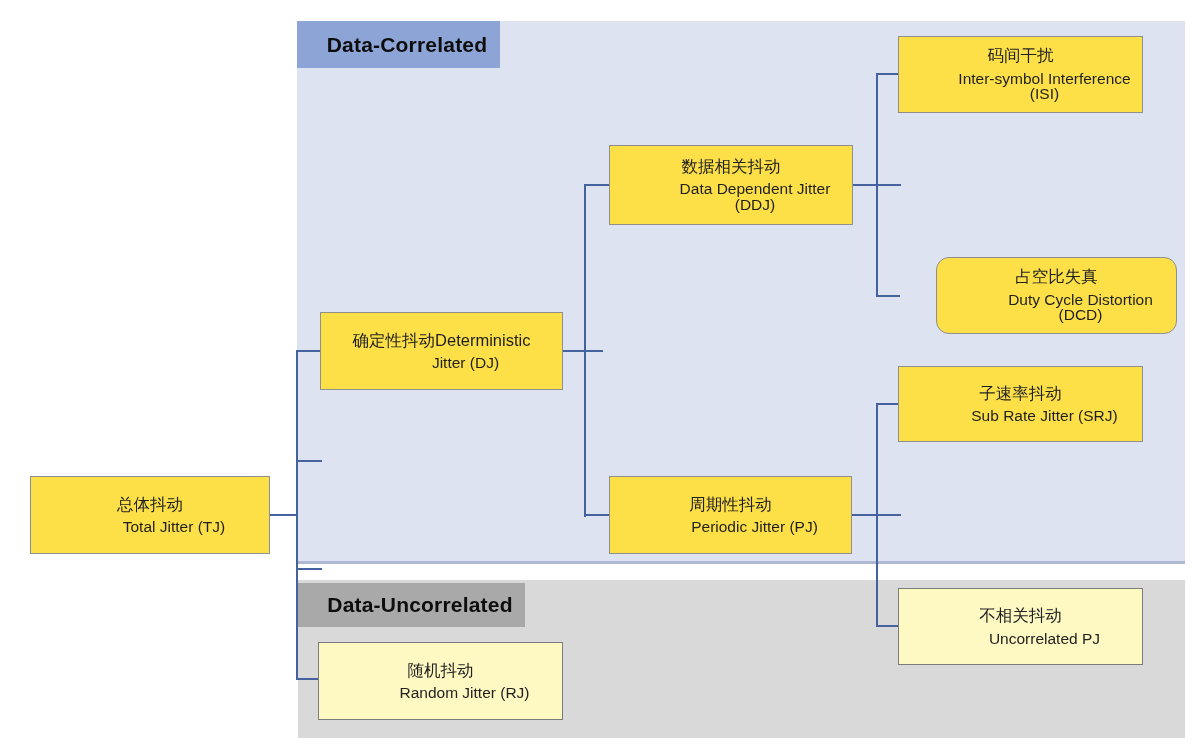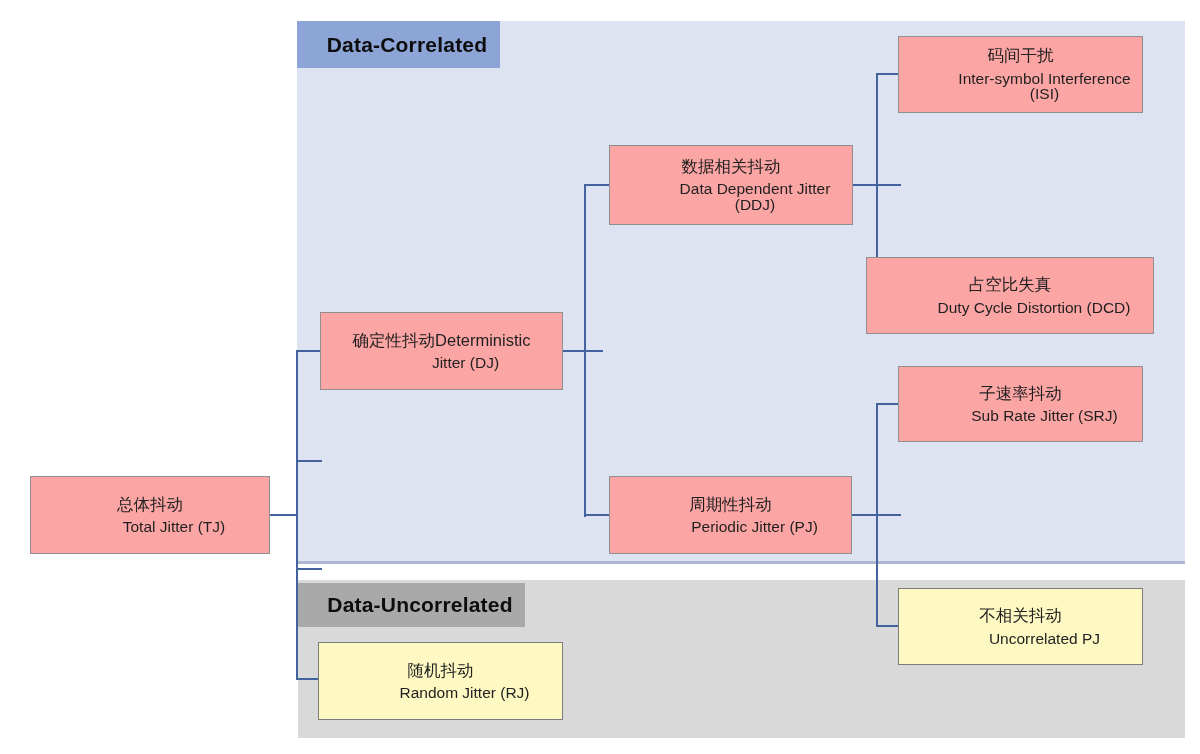--- a/index.html
+++ b/index.html
@@ -25,41 +25,41 @@
     display:flex;align-items:center;
     padding-left:17px;box-sizing:border-box;
     font-weight:bold;font-size:21px;color:#0d0d0d;
     letter-spacing:0.2px;
     justify-content:center;
   }
   .label-corr{left:297px;top:21px;width:203px;height:47px;background:#8da4d6;}
   .label-uncorr{left:298px;top:583px;width:227px;height:44px;background:#a9a9a9;}
   .node{
     position:absolute;
-    background:#fca5a5;
+    background:#fde047;
     border:1.5px solid #8f8f8f;
     box-sizing:border-box;
     display:flex;flex-direction:column;
     align-items:center;justify-content:center;
     text-align:center;
     gap:7px;
     color:#1f1f1f;
   }
   .node .zh{font-size:16.5px;line-height:1;}
   .node .en{font-size:15.5px;line-height:1;padding-left:48px;}
   .node-dark{background:#fef9c3;border-color:#7c7c7c;color:#222222;}
   .line{position:absolute;background:#44639e;}
   .h{height:2px;}
   .v{width:2px;}
   
   .n-tj {left:30px; top:476px;width:240px;height:78px;}
   .n-dj {left:320px;top:312px;width:243px;height:78px;}
   .n-ddj{left:609px;top:145px;width:244px;height:80px;}
   .n-isi{left:898px;top:36px; width:245px;height:77px;}
-  .n-dcd{left:866px;top:257px;width:288px;height:77px;}
+  .n-dcd{left:936px;top:257px;width:241px;height:77px;border-radius:13px;}
   .n-srj{left:898px;top:366px;width:245px;height:76px;}
   .n-pj {left:609px;top:476px;width:243px;height:78px;}
   .n-upj{left:898px;top:588px;width:245px;height:77px;}
   .n-rj {left:318px;top:642px;width:245px;height:78px;}
 </style>
 </head>
 <body>
 
 <div class="canvas">
 

